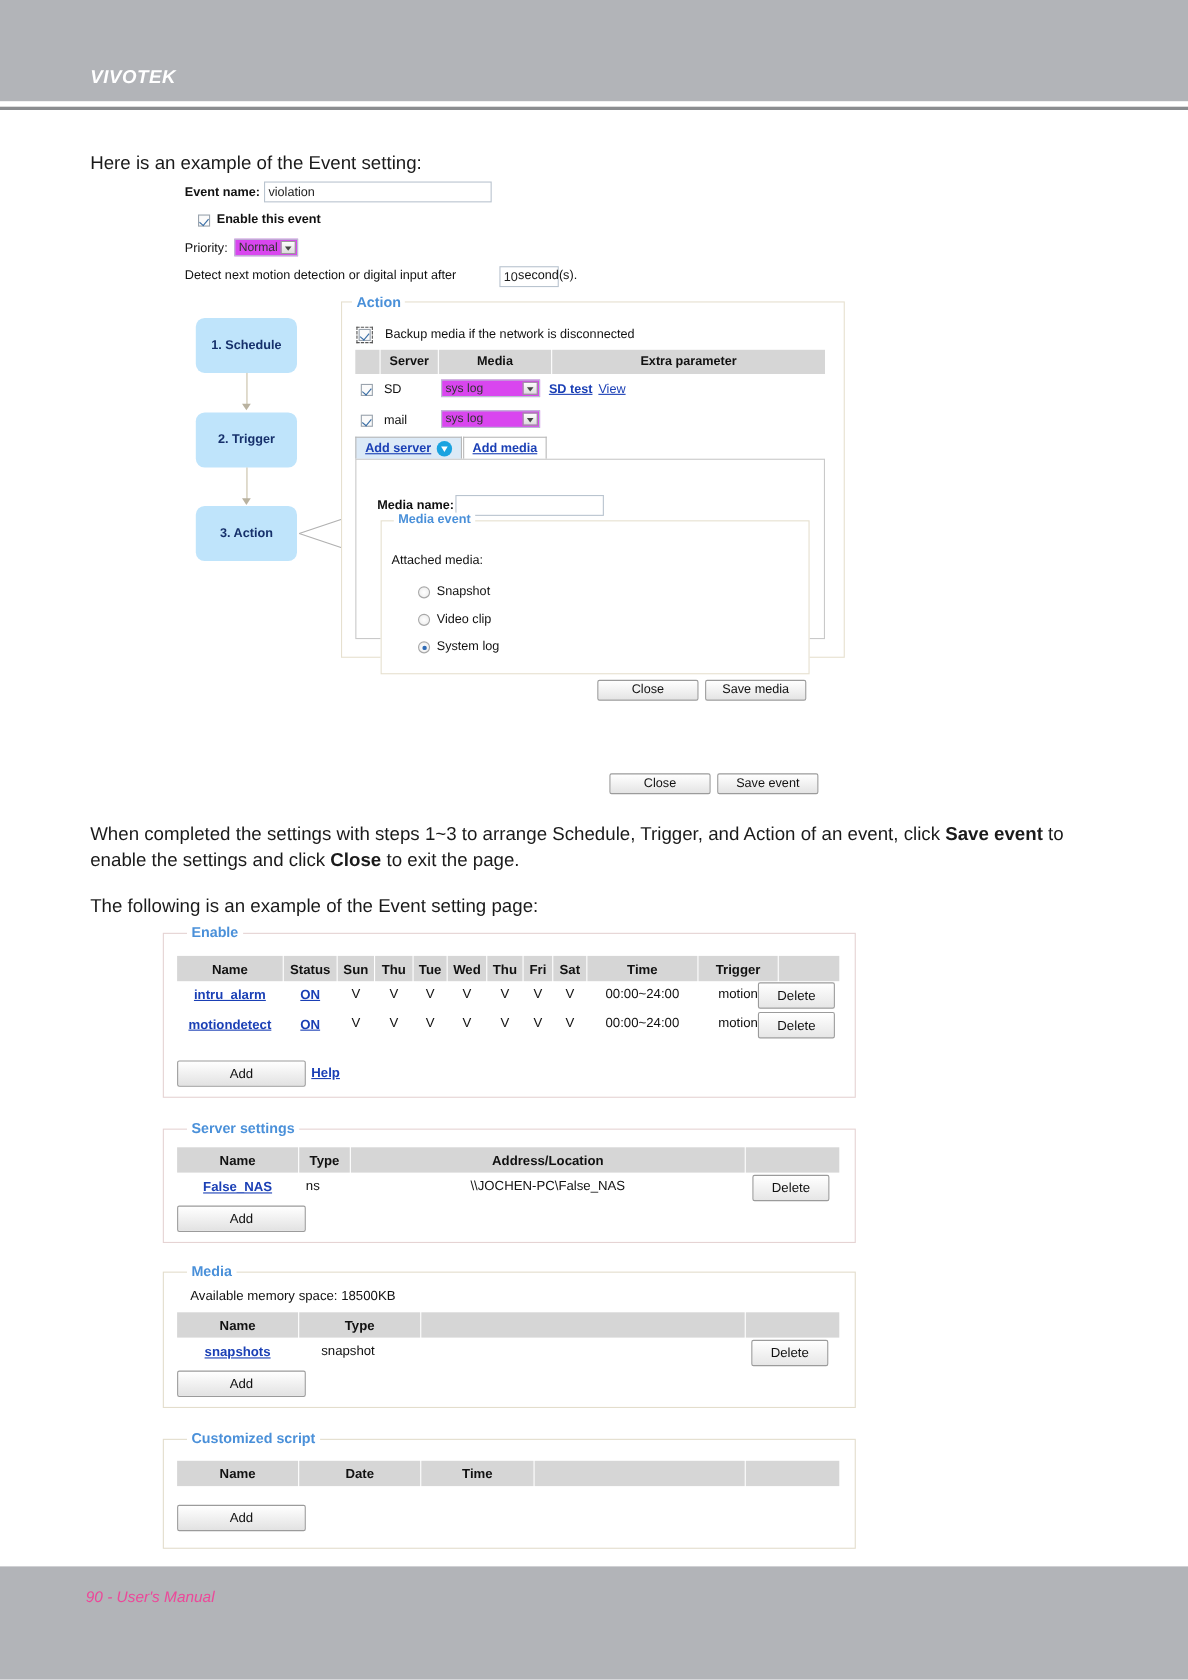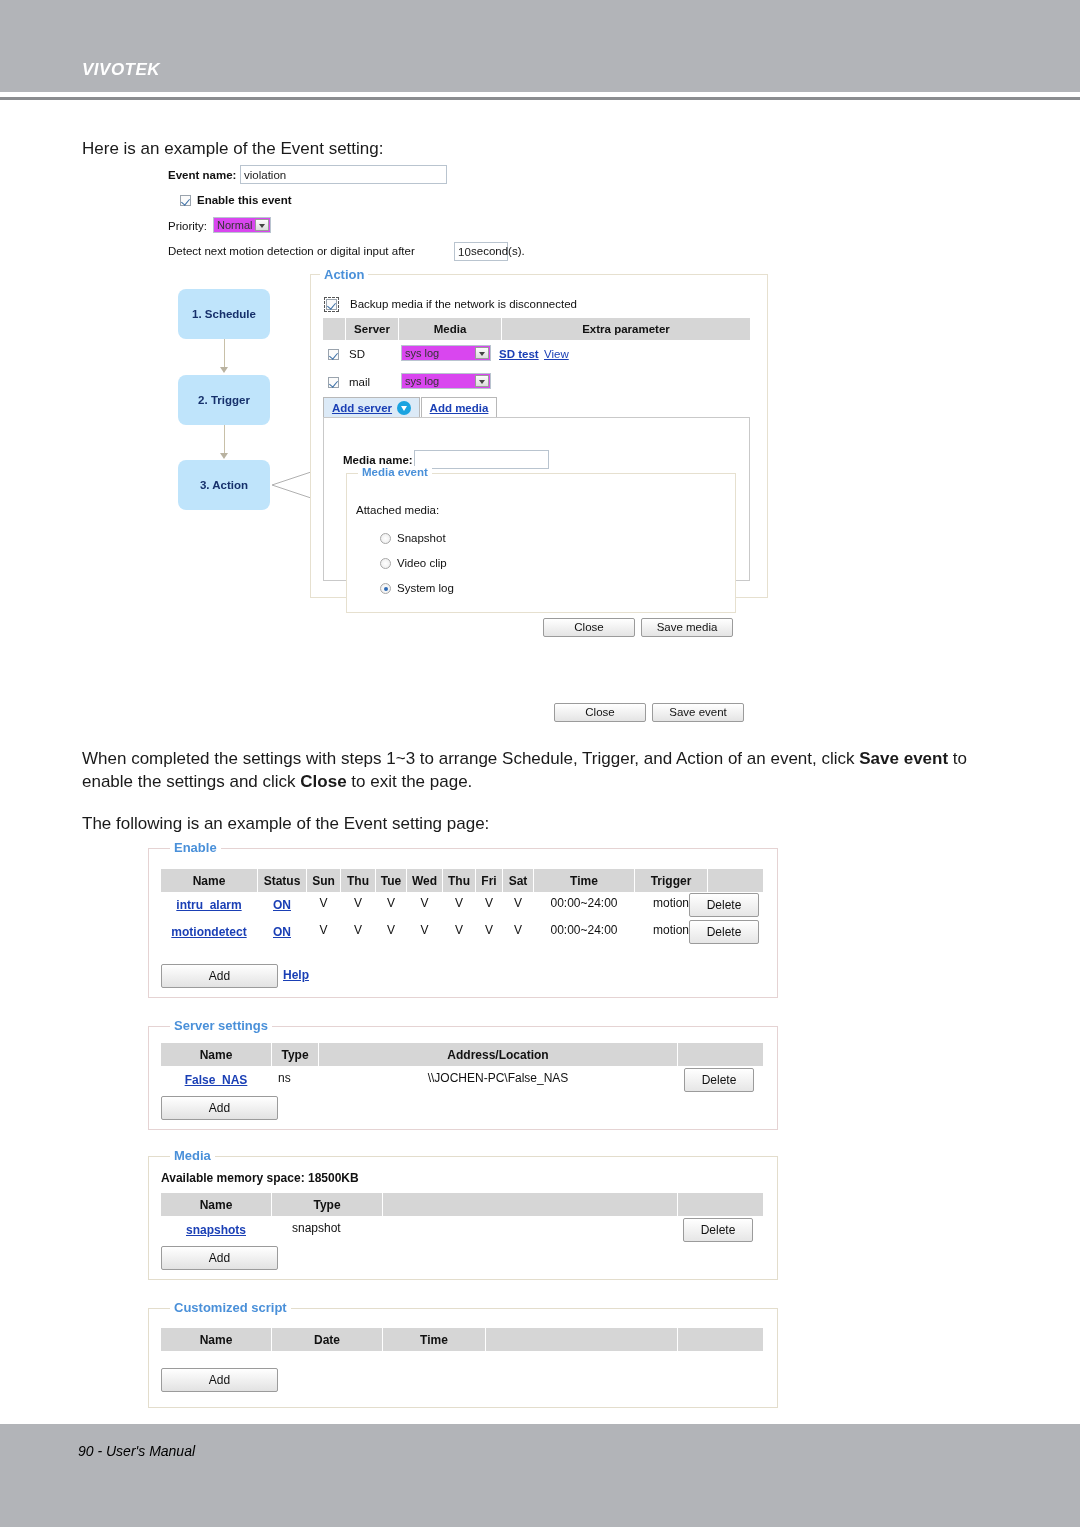--- a/index.html
+++ b/index.html
@@ -24,21 +24,21 @@
   .header-rule{
     position:absolute;left:0;top:97px;width:1080px;height:3px;
     background:#8b8d90;
   }
   .page-footer{
     position:absolute;left:0;top:1424px;width:1080px;height:103px;
     background:#b2b4b8;
   }
   .footer-text{
     position:absolute;left:78px;top:1443px;
-    font-size:14px;font-style:italic;color:#000000;text-align:center;
+    font-size:14px;font-style:italic;color:#ec4899;text-align:center;
   }
   
   .para{
     position:absolute;font-size:17px;color:#1a1a1a;line-height:1.35;
   }
   .para b{font-weight:bold;}
   
   .shot1{position:absolute;left:168px;top:163px;width:620px;height:570px;}
   .lbl{font-size:11.5px;color:#111;}
   .lbl-b{font-size:11.5px;color:#111;font-weight:bold;}
@@ -332,21 +332,21 @@
   <div style="position:absolute;left:13px;top:232px;width:110px;text-align:center;"><span class="alink">False_NAS</span></div>
   <div class="cell" style="left:130px;top:233px;">ns</div>
   <div class="cell-c" style="left:171px;top:233px;width:358px;">\\JOCHEN-PC\False_NAS</div>
   <div class="delbtn" style="left:536px;top:230px;">Delete</div>
 
   <div class="addbtn" style="left:13px;top:258px;">Add</div>
 
   <div class="sec" style="left:0px;top:318px;width:630px;height:124px;"></div>
   <div class="legend" style="left:22px;top:310px;">Media</div>
 
-  <div style="position:absolute;left:13px;top:333px;font-size:12px;font-weight:bold;color:#111;">Available memory space: 18500KB</div>
+  <div style="position:absolute;left:25px;top:333px;font-size:12px;font-weight:normal;color:#111;">Available memory space: 18500KB</div>
 
   <div class="hdrcell" style="left:13px;top:355px;width:110px;">Name</div>
   <div class="hdrcell" style="left:124px;top:355px;width:110px;">Type</div>
   <div class="hdrcell" style="left:235px;top:355px;width:294px;"></div>
   <div class="hdrcell" style="left:530px;top:355px;width:85px;"></div>
 
   <div style="position:absolute;left:13px;top:382px;width:110px;text-align:center;"><span class="alink">snapshots</span></div>
   <div class="cell" style="left:144px;top:383px;">snapshot</div>
   <div class="delbtn" style="left:535px;top:380px;">Delete</div>
 

